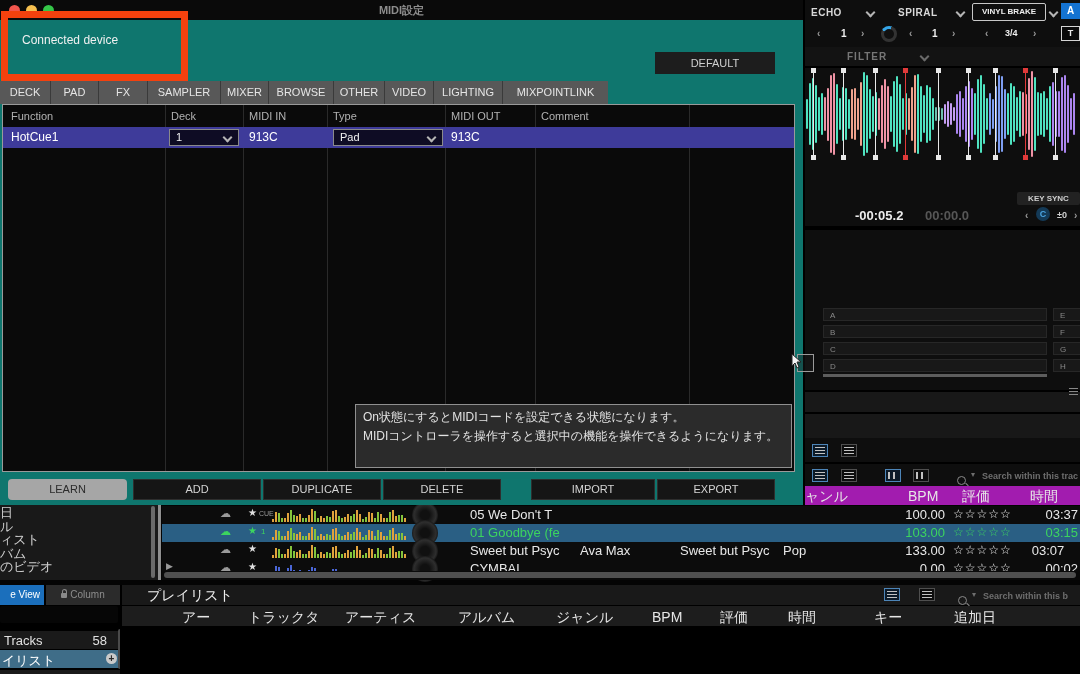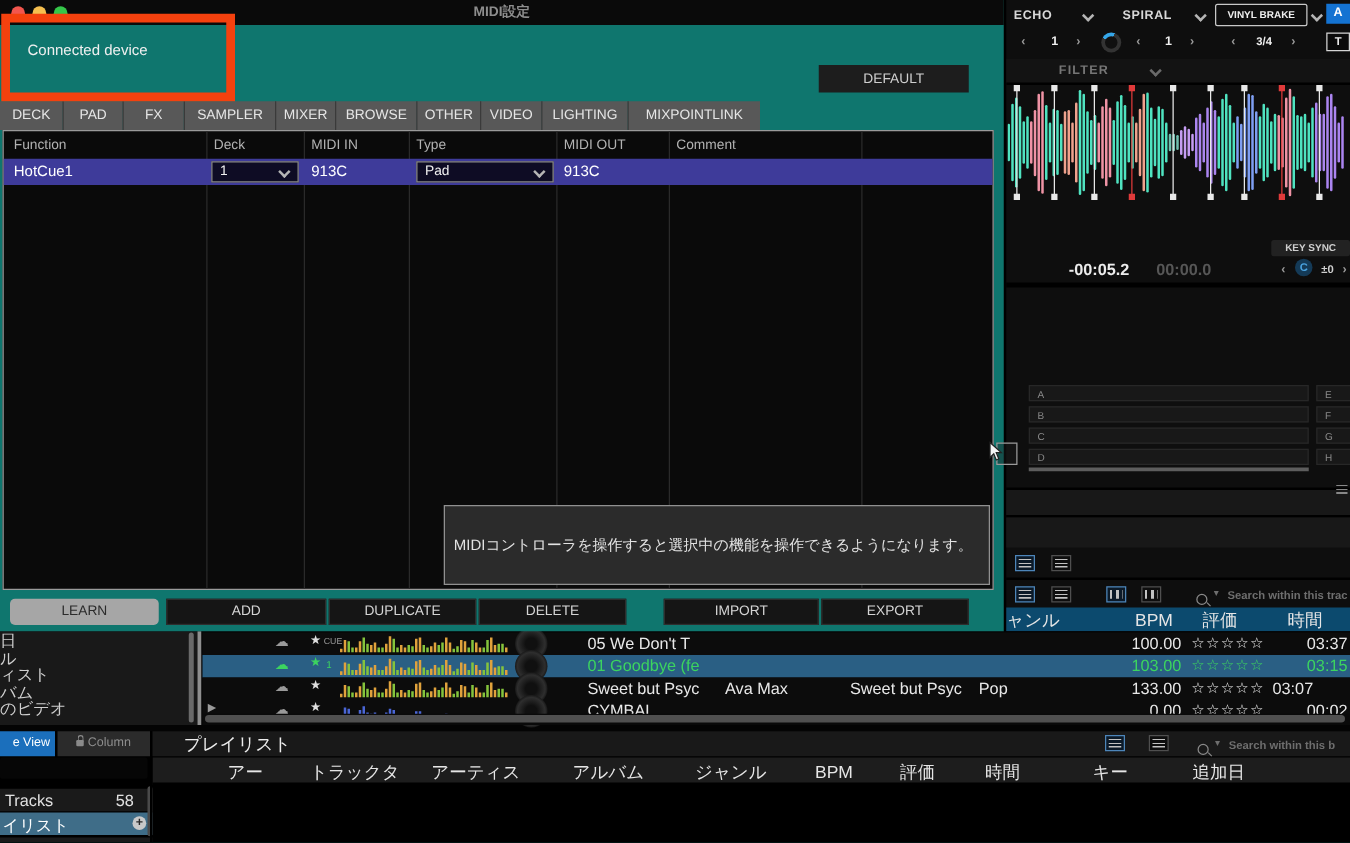--- a/index.html
+++ b/index.html
@@ -232,21 +232,21 @@
     <span class="listicon cols sel" style="left:80px;top:469px;">
         <i></i>
       </span>
     <span class="listicon cols" style="left:108px;top:469px;">
         <i></i>
       </span>
     <span class="mag abs" style="left:152px;top:471px;"></span>
     <span class="abs" style="left:166px;top:470px;color:#6e6e6e;font-size:8px;">▾</span>
     <span class="abs searchtxt" style="left:177px;top:471px;width:96px;overflow:hidden;">Search within this track</span>
     
-    <div class="abs" style="left:0;top:486px;width:275px;height:19px;background:#0c4a6e;text-align:right;">
+    <div class="abs" style="left:0;top:486px;width:275px;height:19px;background:#a21caf;text-align:right;">
       <span class="abs jphead" style="left:0;top:2px;">ャンル</span>
       <span class="abs jphead" style="left:103px;top:2px;">BPM</span>
       <span class="abs jphead" style="left:157px;top:2px;">評価</span>
       <span class="abs jphead" style="left:225px;top:2px;">時間</span>
     </div>
   </div>
 
   <div class="abs" style="left:0;top:505px;width:1080px;height:80px;background:#040404;">
 
     <div class="abs" style="left:0;top:0;width:158px;height:75px;background:#191919;overflow:hidden;">
@@ -431,21 +431,21 @@
           <span style="height: 7.17335px; background: rgb(132, 196, 60);"></span>
           <span style="height: 3.56639px; background: rgb(224, 162, 60);"></span>
         </span>
       <span class="art" style="left:250px;"></span>
       <span class="cell" style="left:308px;width:104px;">Sweet but Psyc</span>
       <span class="cell" style="left:418px;width:96px;">Ava Max</span>
       <span class="cell" style="left:518px;width:100px;">Sweet but Psyc</span>
       <span class="cell" style="left:621px;width:60px;">Pop</span>
       <span class="cell" style="left:700px;width:83px;text-align:right;">133.00</span>
       <span class="cell stars" style="left:791px;">☆☆☆☆☆</span>
-      <span class="cell" style="left:856px;width:60px;text-align:left;">03:07</span>
+      <span class="cell" style="left:856px;width:60px;text-align:center;">03:07</span>
     </div>
     <div class="trow" style="top:55px;height:15px;">
       <span class="cell" style="left:4px;color:#9a9a9a;font-size:9px;">▶</span>
       <span class="cell" style="left:58px;color:#9a9a9a;font-size:11px;">☁</span>
       <span class="cell" style="left:86px;color:#e0e0e0;font-size:10px;">★</span>
       <span class="wavemini" style="left:110px;">
           <span style="height: 3.25px; background: rgb(74, 102, 214);"></span>
           <span style="height: 9.51602px; background: rgb(74, 102, 214);"></span>
           <span style="height: 8.68821px; background: rgb(74, 102, 214);"></span>
           <span style="height: 4.00785px; background: rgb(74, 102, 214);"></span>
@@ -590,21 +590,21 @@
 
       <div class="abs" style="left:0;top:22px;width:791px;height:21px;background:#3e3b9a;">
         <span class="abs" style="left:8px;top:3px;font-size:12px;color:#fff;">HotCue1</span>
         <div class="dropdown" style="left:166px;top:2px;width:70px;"><span>1</span><span class="chev"></span></div>
         <span class="abs" style="left:246px;top:3px;font-size:12px;color:#fff;">913C</span>
         <div class="dropdown" style="left:330px;top:2px;width:110px;"><span>Pad</span><span class="chev"></span></div>
         <span class="abs" style="left:448px;top:3px;font-size:12px;color:#fff;">913C</span>
       </div>
 
       <div class="abs" style="left:352px;top:299px;width:437px;height:64px;background:#2b2b2b;border:1px solid #909090;box-sizing:border-box;padding:3px 7px;font-size:12px;color:#e2e2e2;line-height:19px;">
-        <br>
+        <span>On状態にするとMIDIコードを設定できる状態になります。</span><br>
         <span>MIDIコントローラを操作すると選択中の機能を操作できるようになります。</span>
       </div>
     </div>
 
     <div class="mbtn learn" style="left:8px;width:119px;">LEARN</div>
     <div class="mbtn" style="left:133px;width:128px;">ADD</div>
     <div class="mbtn" style="left:263px;width:118px;">DUPLICATE</div>
     <div class="mbtn" style="left:383px;width:118px;">DELETE</div>
     <div class="mbtn" style="left:531px;width:124px;">IMPORT</div>
     <div class="mbtn" style="left:657px;width:118px;">EXPORT</div>

